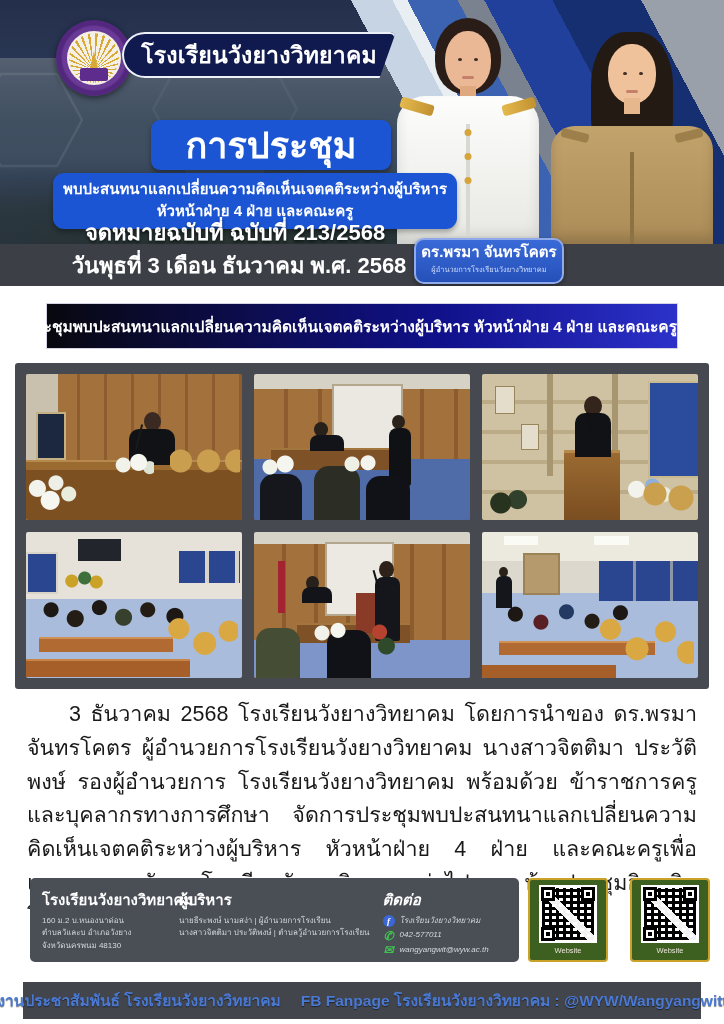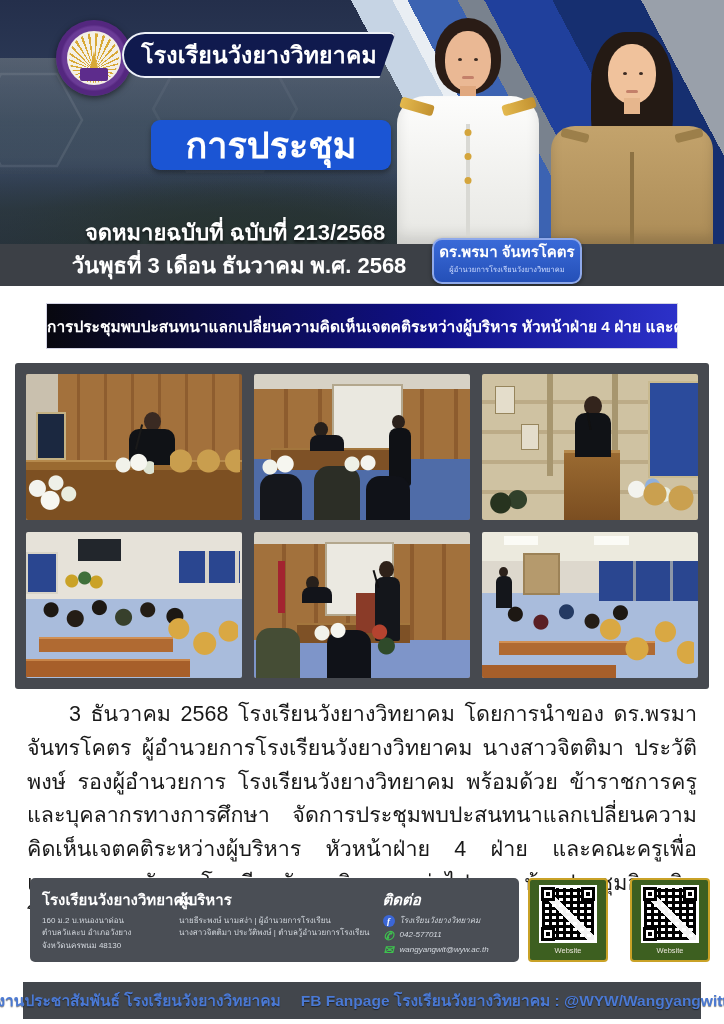--- a/index.html
+++ b/index.html
@@ -77,31 +77,31 @@
   .btn{width:7px;height:7px;background:#d4a53c;border-radius:50%;left:50%;transform:translateX(-50%);}
   .ep{width:34px;height:11px;background:linear-gradient(90deg,#e4b94e,#c29130);border-radius:3px;}
   .hairB{left:50%;top:0;transform:translateX(-50%);width:82px;height:124px;background:#241a14;border-radius:42% 42% 30% 30%;}
   .faceB{left:50%;top:12px;transform:translateX(-50%);width:48px;height:60px;background:#f0c29c;border-radius:48%;}
   .bodyB{left:50%;bottom:0;transform:translateX(-50%);width:162px;height:118px;background:linear-gradient(180deg,#c3a36c,#ac8c57);border-radius:24px 24px 0 0;box-shadow:inset 0 -8px 12px rgba(0,0,0,.15);}
   .plkt{left:50%;transform:translateX(-50%);bottom:0;width:4px;height:92px;background:#8d7243;}
 
   .badge{position:absolute;top:238px;height:46px;z-index:4;box-sizing:border-box;text-align:center;padding-top:4px;
         background:linear-gradient(180deg,#3a6ad8,#2550b8);border:2px solid #8fa9ea;border-radius:10px;color:#fff;
         box-shadow:0 2px 4px rgba(0,0,0,.4);}
-  .bA{left:432px;width:150px;}
+  .bA{left:414px;width:150px;}
   .bB{left:567px;width:150px;}
   .b-name{font-size:15px;font-weight:bold;line-height:1.1;white-space:nowrap;}
   .bB .b-name{font-size:13.5px;}
   .b-role{font-size:7.5px;color:#cddbff;margin-top:2px;white-space:nowrap;overflow:hidden;}
 
   
   .hl-bar{position:absolute;left:47px;top:304px;width:630px;height:44px;
         background:linear-gradient(90deg,#08080f 0%,#10108a 62%,#2c31c9 100%);
         box-shadow:0 0 0 1px #d4d4e4;
-        display:flex;align-items:center;justify-content:flex-start;
+        display:flex;align-items:center;justify-content:flex-end;
         color:#fff;font-size:15.5px;font-weight:bold;white-space:nowrap;}
 
   
   .grid-panel{position:absolute;left:15px;top:363px;width:694px;height:326px;box-sizing:border-box;
         background:#46494f;border-radius:3px;padding:11px;
         display:grid;grid-template-columns:repeat(3,1fr);grid-template-rows:1fr 1fr;gap:12px;}
   .ph{position:relative;overflow:hidden;border-radius:2px;background:#cfc8bc;}
 
   
   .body-text{position:absolute;left:27px;top:698px;width:670px;margin:0;
@@ -162,20 +162,24 @@
 
     <div class="pill">
       <span>โรงเรียนวังยางวิทยาคม</span>
     </div>
 
 
     <div class="event-box">
       <span>การประชุม</span>
     </div>
 
+    <div class="sub-box">
+      <div>พบปะสนทนาแลกเปลี่ยนความคิดเห็นเจตคติระหว่างผู้บริหาร</div>
+      <div>หัวหน้าฝ่าย 4 ฝ่าย และคณะครู</div>
+    </div>
 
     <div class="issue">จดหมายฉบับที่ ฉบับที่ 213/2568</div>
 
     <div class="datebar">
       <span>วันพุธที่ 3 เดือน ธันวาคม พ.ศ. 2568</span>
     </div>
 
     <div class="portrait pA">
       <i class="a hairA"></i>
       <i class="a faceA"></i>

